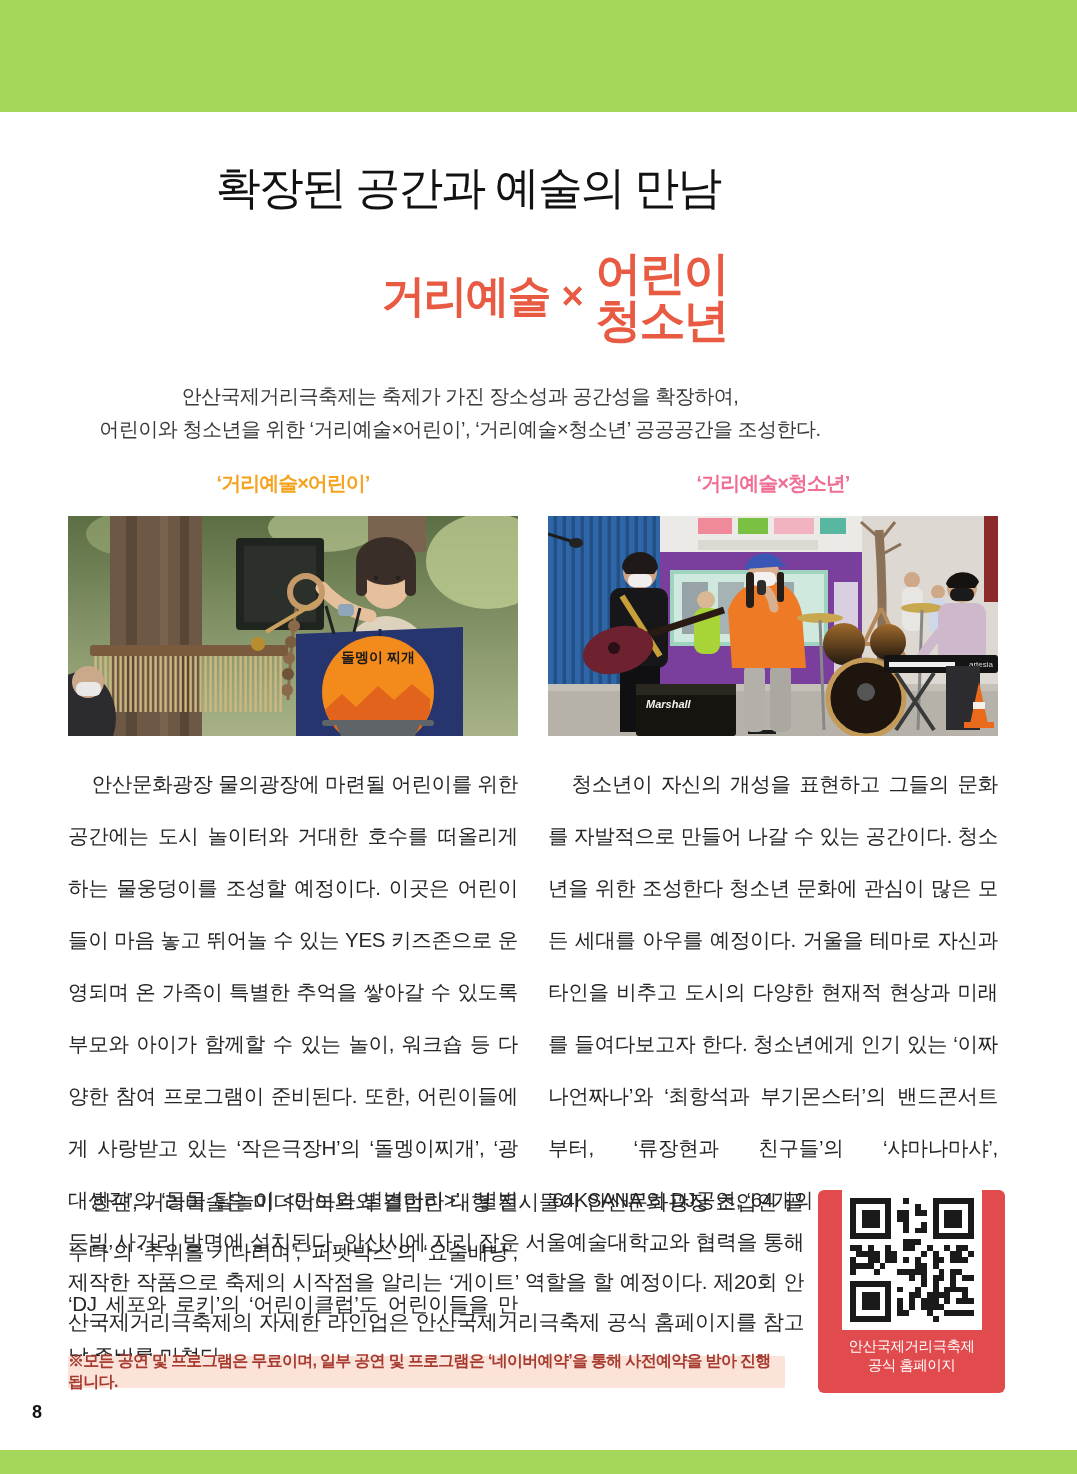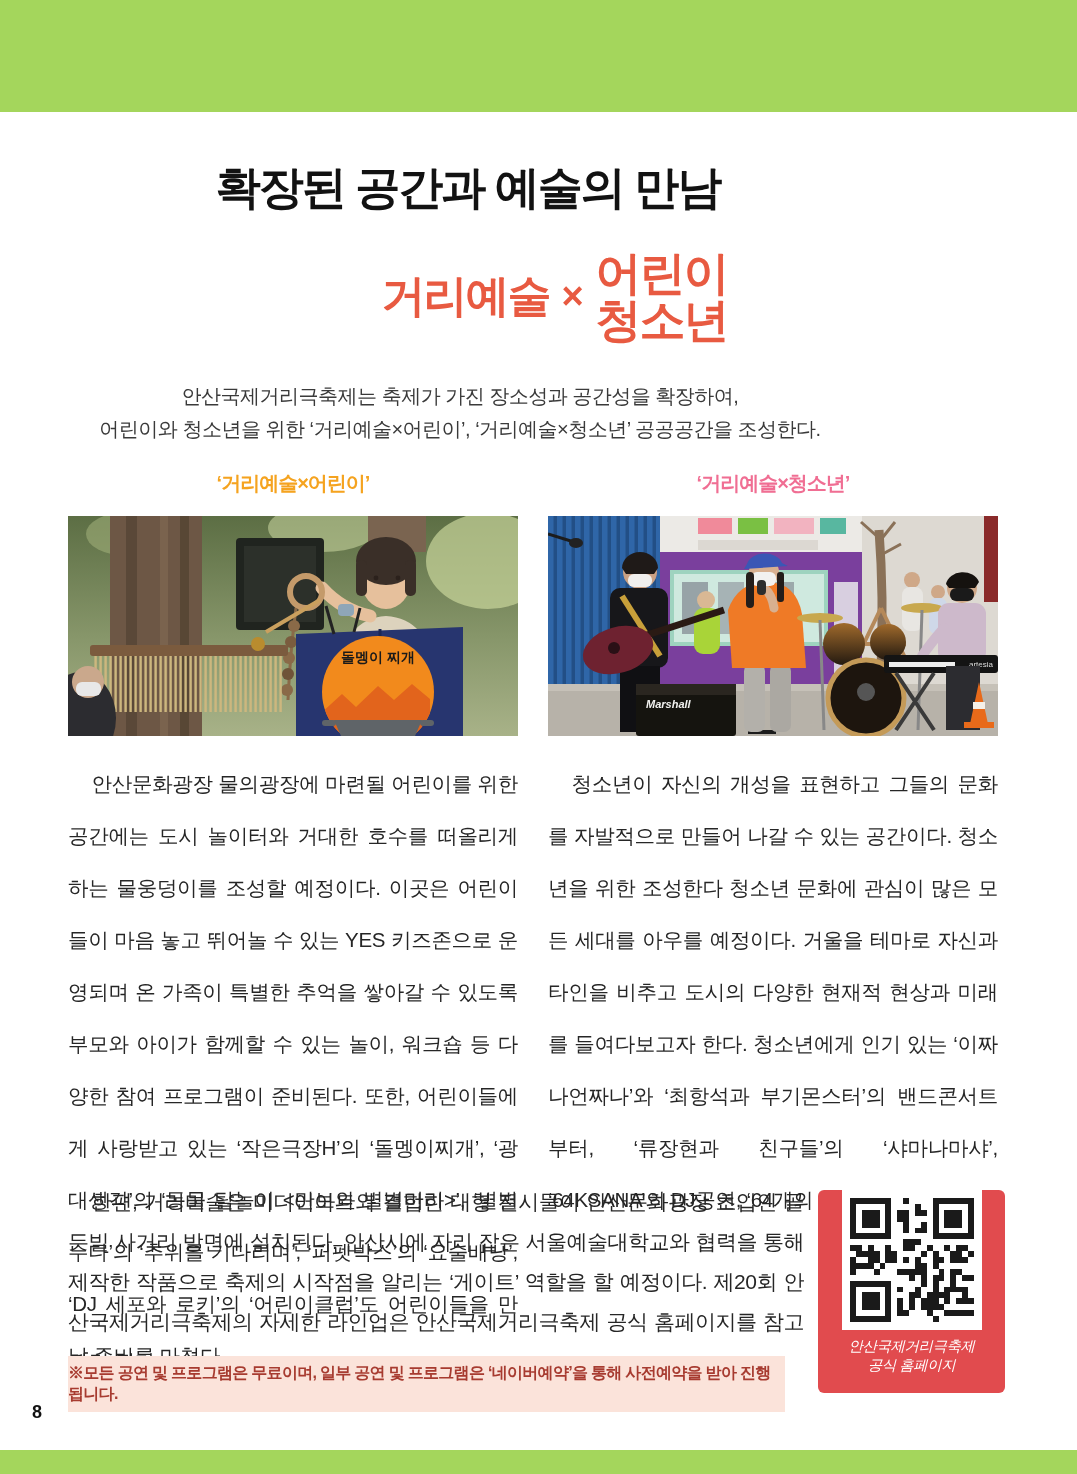--- a/index.html
+++ b/index.html
@@ -2,46 +2,46 @@
 <html><head>
 <meta charset="utf-8">
 <style>
   html,body{margin:0;padding:0;background:#fff;}
   #page{position:relative;width:1077px;height:1474px;background:#ffffff;overflow:hidden;
         font-family:"Liberation Sans",sans-serif;color:#222;}
   .band{position:absolute;left:0;width:1077px;background:#a4d65c;}
   #band-top{top:0;height:112px;}
   #band-bottom{top:1450px;height:24px;}
   #page-title{position:absolute;top:158px;left:0;width:936px;text-align:center;
-        font-size:45px;font-weight:700;letter-spacing:-2px;color:#121212;}
+        font-size:45px;font-weight:400;letter-spacing:-2px;color:#121212;}
   #subtitle{position:absolute;top:250px;left:0;width:1077px;display:flex;
         justify-content:center;align-items:center;gap:12px;color:#e85a41;font-weight:800;padding-left:16px;}
   #subtitle .st-left{font-size:44px;letter-spacing:-2px;}
   #subtitle .st-x{font-size:38px;font-weight:800;}
   #subtitle .st-stack{display:flex;flex-direction:column;line-height:1.02;font-size:46px;letter-spacing:-2px;}
   #intro{position:absolute;top:380px;left:0;width:920px;text-align:center;
         font-size:20px;line-height:33px;color:#3a3a3a;letter-spacing:-0.5px;}
   .col{position:absolute;top:470px;width:450px;}
   #col-children{left:68px;}
   #col-youth{left:548px;}
   .col-heading{width:100%;text-align:center;font-size:20px;font-weight:800;letter-spacing:-1px;height:46px;}
   #col-children .col-heading{color:#f5a31f;}
   #col-youth .col-heading{color:#f06e93;}
   .photo{width:450px;height:220px;display:block;}
   .body-text{margin-top:22px;font-size:20.5px;line-height:52px;text-align:justify;
         color:#262626;letter-spacing:-0.3px;text-indent:1.15em;}
   #footer-paragraph{position:absolute;top:1182px;left:68px;width:736px;
         font-size:21px;line-height:40px;text-align:justify;color:#262626;
         letter-spacing:-0.5px;text-indent:1.1em;}
-  #notice-bar{position:absolute;top:1356px;left:68px;width:717px;height:56px;
+  #notice-bar{position:absolute;top:1356px;left:68px;width:717px;height:32px;
         background:#fbe3da;display:flex;align-items:center;justify-content:center;
         font-size:16px;font-weight:600;color:#a73b30;letter-spacing:-0.7px;}
   #qr-block{position:absolute;top:1190px;left:818px;width:187px;height:203px;
         background:#e14b4e;border-radius:6px;display:flex;flex-direction:column;
-        align-items:center;box-sizing:border-box;font-style:italic;}
+        align-items:center;box-sizing:border-box;}
   #qr-white{width:140px;height:140px;background:#fff;display:flex;align-items:center;justify-content:center;}
   #qr-white svg{width:124px;height:124px;}
   #qr-caption{margin-top:7px;color:#fff;font-size:14.5px;line-height:19px;text-align:center;letter-spacing:-0.5px;}
   #page-number{position:absolute;top:1402px;left:32px;font-size:18px;font-weight:800;color:#111;}
   svg text{font-family:"Liberation Sans",sans-serif;}
 </style>
 </head>
 <body>
 
 <div id="page">

